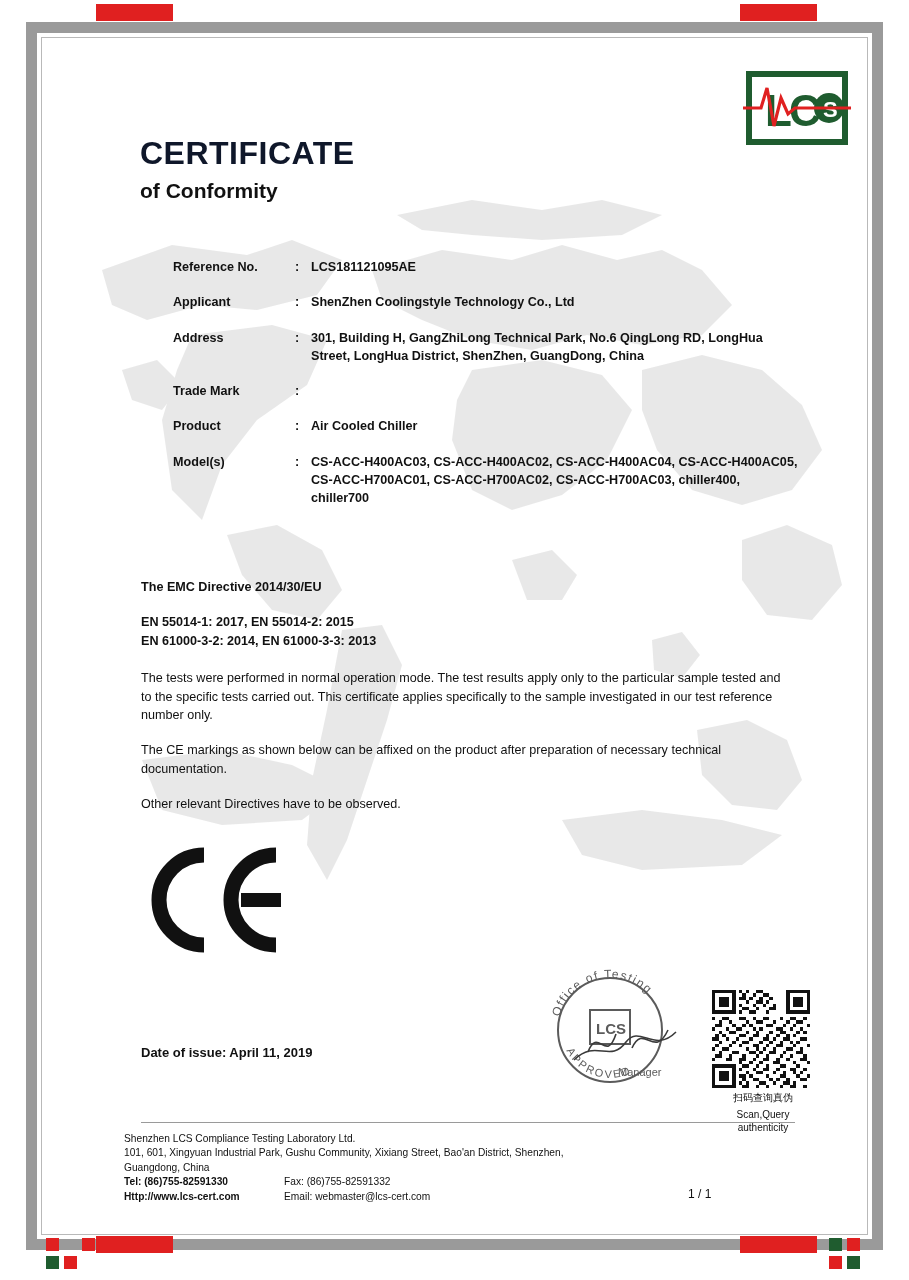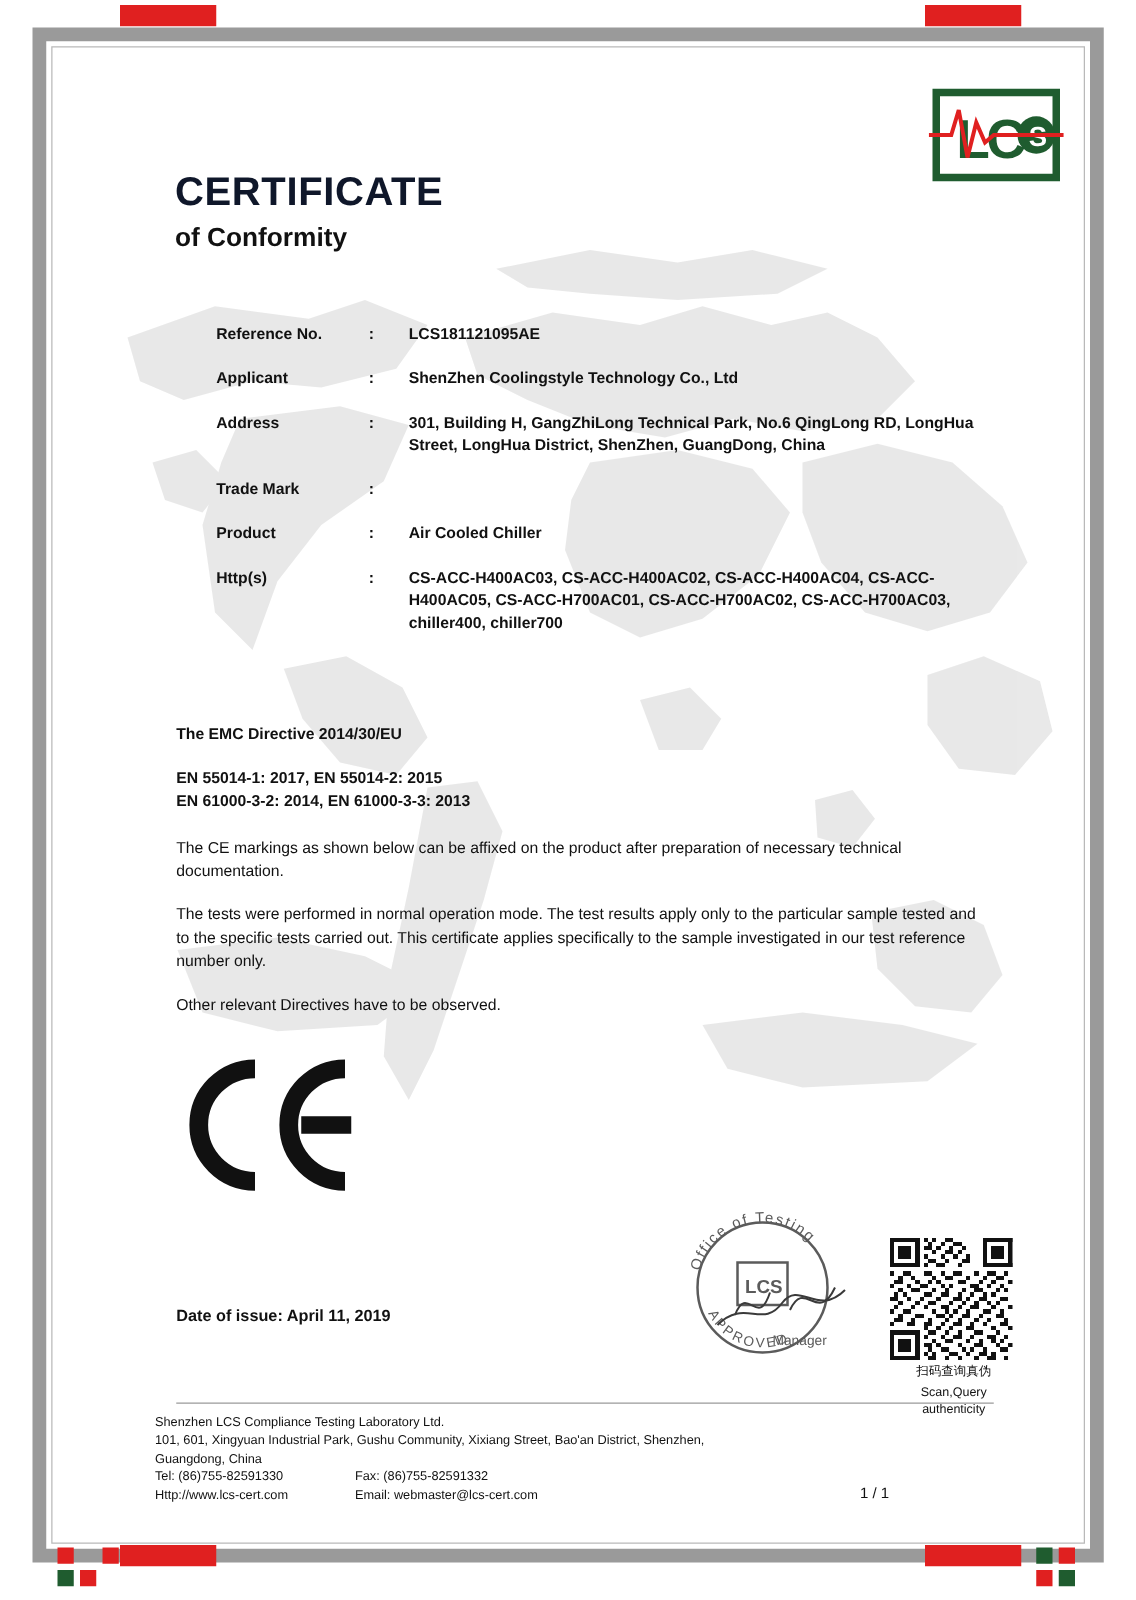--- a/index.html
+++ b/index.html
@@ -116,21 +116,20 @@
     flex: 0 0 122px;
   }
   .field-colon {
     width: 16px;
     flex: 0 0 16px;
     font-weight: bold;
   }
   .field-value {
     flex: 1;
     font-weight: bold;
-    margin-left: 16px;
   }
 
   
   .body-block {
     position: absolute;
     left: 141px;
     top: 578px;
     width: 652px;
     font-size: 12.6px;
     color: #111;
@@ -201,21 +200,21 @@
     left: 124px;
     top: 1132px;
     width: 520px;
     font-size: 10.2px;
     color: #111;
     line-height: 1.42;
   }
   .footer .two-col {
     display: flex;
   }
-  .footer .two-col .c1 { width: 160px; flex: 0 0 160px; }
+  .footer .two-col .c1 { width: 160px; flex: 0 0 160px; font-weight: bold; }
   .page-num {
     position: absolute;
     left: 688px;
     top: 1187px;
     font-size: 12px;
     color: #111;
   }
 </style>
 </head>
 <body>
@@ -298,35 +297,35 @@
       <div class="field-colon">:</div>
     </div>
 
     <div class="field-row">
       <div class="field-label">Product</div>
       <div class="field-colon">:</div>
       <div class="field-value">Air Cooled Chiller</div>
     </div>
 
     <div class="field-row">
-      <div class="field-label">Http(s)</div>
+      <div class="field-label">Model(s)</div>
       <div class="field-colon">:</div>
       <div class="field-value">CS-ACC-H400AC03, CS-ACC-H400AC02, CS-ACC-H400AC04, CS-ACC-H400AC05, CS-ACC-H700AC01, CS-ACC-H700AC02, CS-ACC-H700AC03, chiller400, chiller700</div>
     </div>
 
   </div>
 
   <div class="body-block">
     <p class="bold">The EMC Directive 2014/30/EU</p>
     <p class="standards">
       <span>EN 55014-1: 2017, EN 55014-2: 2015</span><br>
       <span>EN 61000-3-2: 2014, EN 61000-3-3: 2013</span>
     </p>
+    <p>The tests were performed in normal operation mode. The test results apply only to the particular sample tested and to the specific tests carried out. This certificate applies specifically to the sample investigated in our test reference number only.</p>
     <p>The CE markings as shown below can be affixed on the product after preparation of necessary technical documentation.</p>
-    <p>The tests were performed in normal operation mode. The test results apply only to the particular sample tested and to the specific tests carried out. This certificate applies specifically to the sample investigated in our test reference number only.</p>
     <p>Other relevant Directives have to be observed.</p>
   </div>
 
   <svg class="ce-mark" viewBox="0 0 140 110" aria-hidden="true">
     <path d="M58 10 A45 45 0 1 0 58 100" fill="none" stroke="#111" stroke-width="15"></path>
     <path d="M130 10 A45 45 0 1 0 130 100" fill="none" stroke="#111" stroke-width="15"></path>
     <rect x="95" y="48" width="40" height="14" fill="#111"></rect>
   </svg>
 
   <div class="issue-date">Date of issue: April 11, 2019</div>

